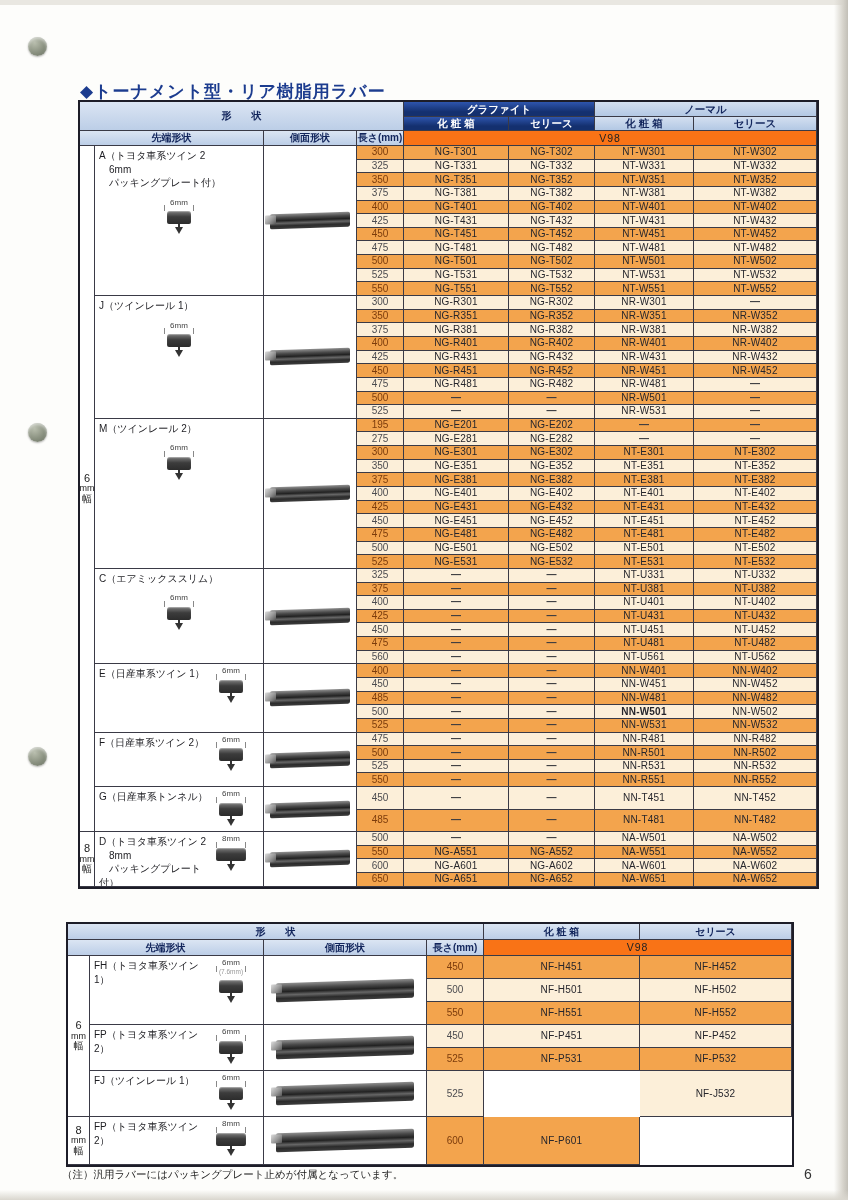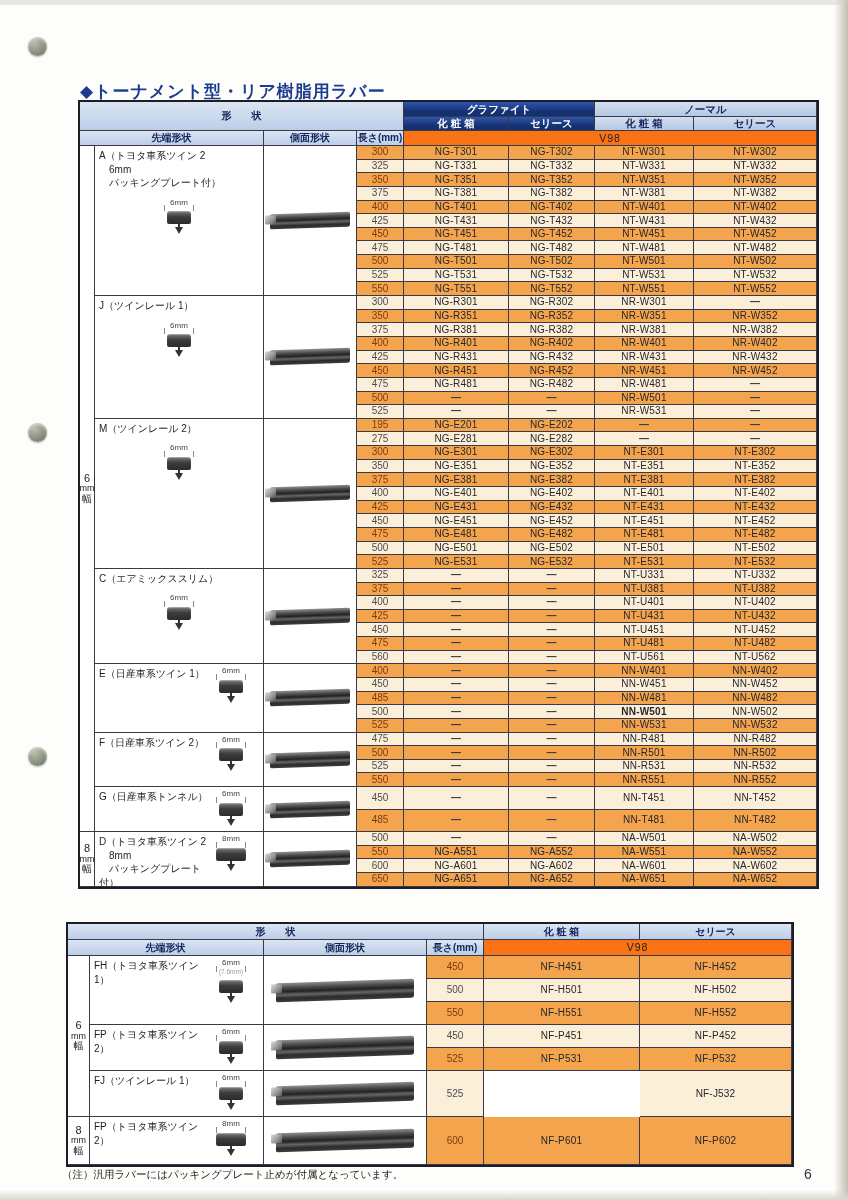--- a/index.html
+++ b/index.html
@@ -541,21 +541,20 @@
           <div class="blk"></div>
           <div class="neck"></div>
           <div class="arr"></div>
         </div>
       </div>
       <div class="cell side" style="grid-area: 9 / 3 / 10 / 4;">
         <div class="blade big"></div>
       </div>
       <div class="cell len ro" style="grid-area: 9 / 4 / 10 / 5;">600</div>
       <div class="cell part ro" style="grid-area: 9 / 5 / 10 / 6;">NF-P601</div>
-      <div class="cell part ro" style="grid-area: 9 / 6 / 10 / 7;">NF-P602</div>
     </div>
 
   <div class="note">（注）汎用ラバーにはパッキングプレート止めが付属となっています。</div>
   <div class="pagenum">6</div>
 
   <div class="edge-right"></div>
   <div class="edge-bottom"></div>
 </div>
 
 </body></html>

